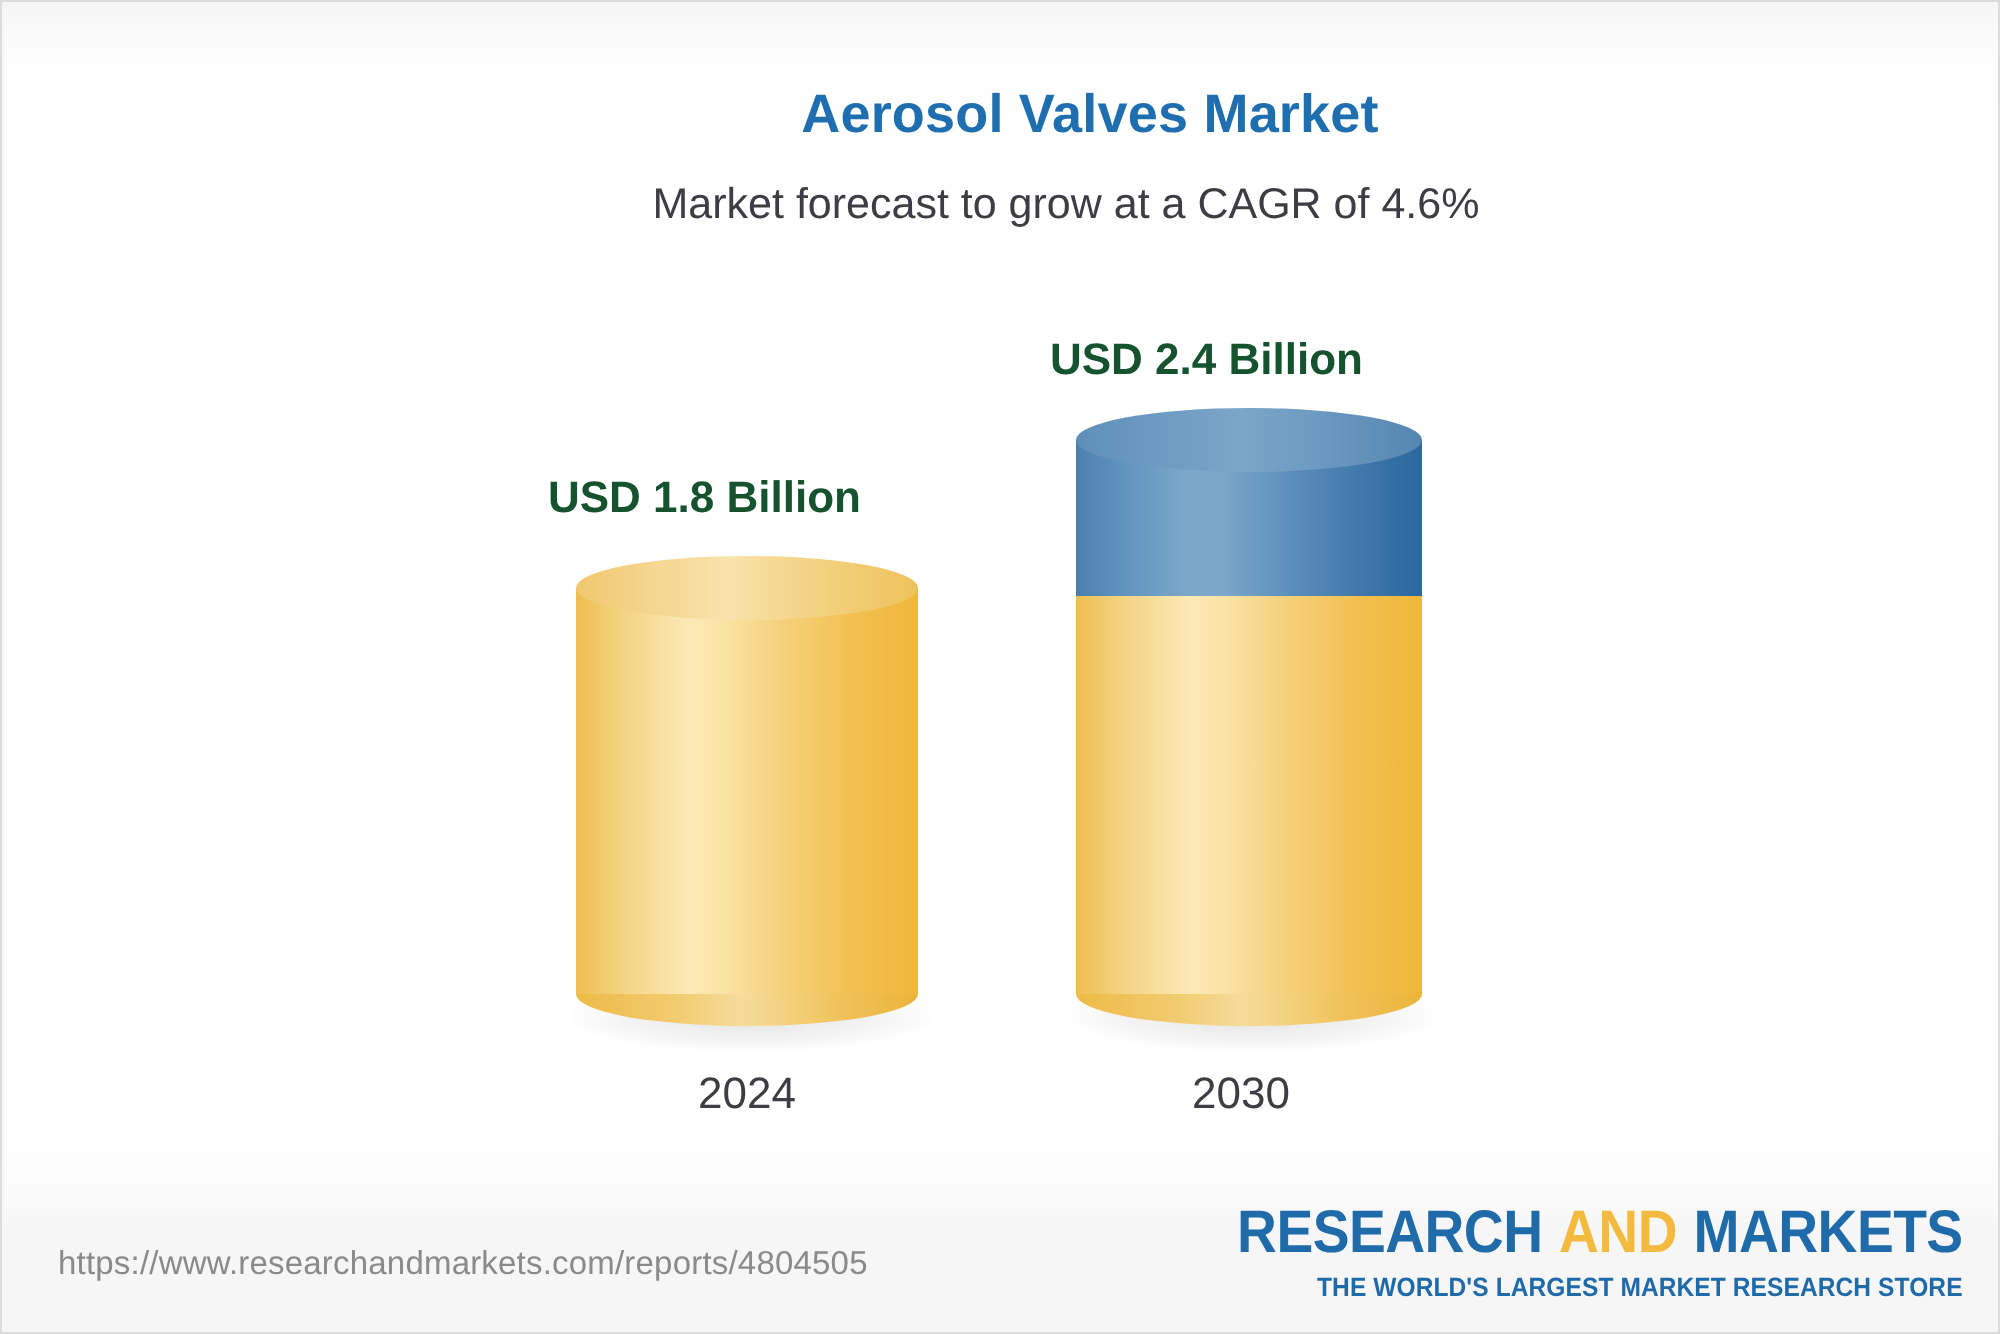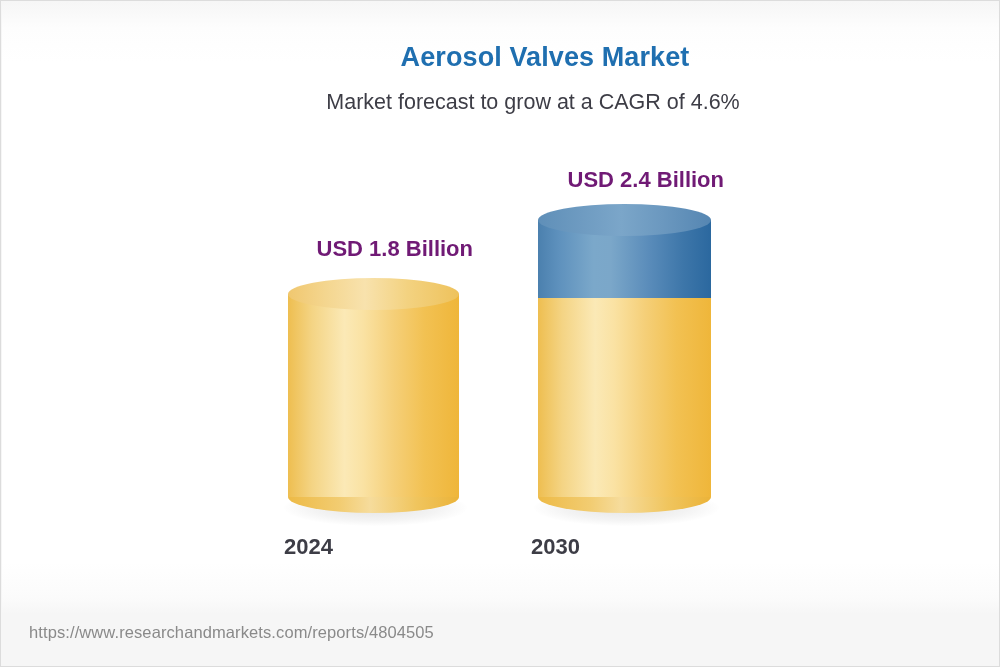--- a/index.html
+++ b/index.html
@@ -144,30 +144,31 @@
     border-radius: 50%;
     background: radial-gradient(ellipse at center,
                 rgba(120,120,120,0.20) 0%,
                 rgba(140,140,140,0.10) 48%,
                 rgba(160,160,160,0.0) 72%);
   }
 
   
   .value-label {
     position: absolute;
-    text-align: right;
+    text-align: left;
     font-size: 22px;
     font-weight: bold;
-    color: #701a75;
+    color: #14532d;
     white-space: nowrap;
   }
   .cat-label {
     position: absolute;
+    text-align: center;
     font-size: 22px;
-    font-weight: bold;
+    font-weight: normal;
     color: #3d3d46;
     white-space: nowrap;
   }
 
   
   .source-url {
     position: absolute;
     left: 28px;
     top: 622px;
     font-size: 16.5px;
@@ -239,14 +240,18 @@
     <div class="seg-body blue-body" style="top:16px; height:78px;"></div>
     <div class="cap blue-cap-top" style="top:0px;"></div>
   </div>
 
   <div class="value-label" style="left:524px; top:166px; width:199px;">USD 2.4 Billion</div>
 
   <div class="cat-label" style="left:530px; top:533px; width:179px;">2030</div>
 
   <div class="source-url">https://www.researchandmarkets.com/reports/4804505</div>
 
+  <div class="logo">
+    <div class="logo-main"><span class="logo-blue">RESEARCH</span><span class="logo-yellow" style="margin-left:9px;"><span>AND</span></span><span class="logo-blue" style="margin-left:9px;"><span>MARKETS</span></span></div>
+    <div class="logo-tag">THE WORLD'S LARGEST MARKET RESEARCH STORE</div>
+  </div>
 
 </div>
 
 </body></html>

